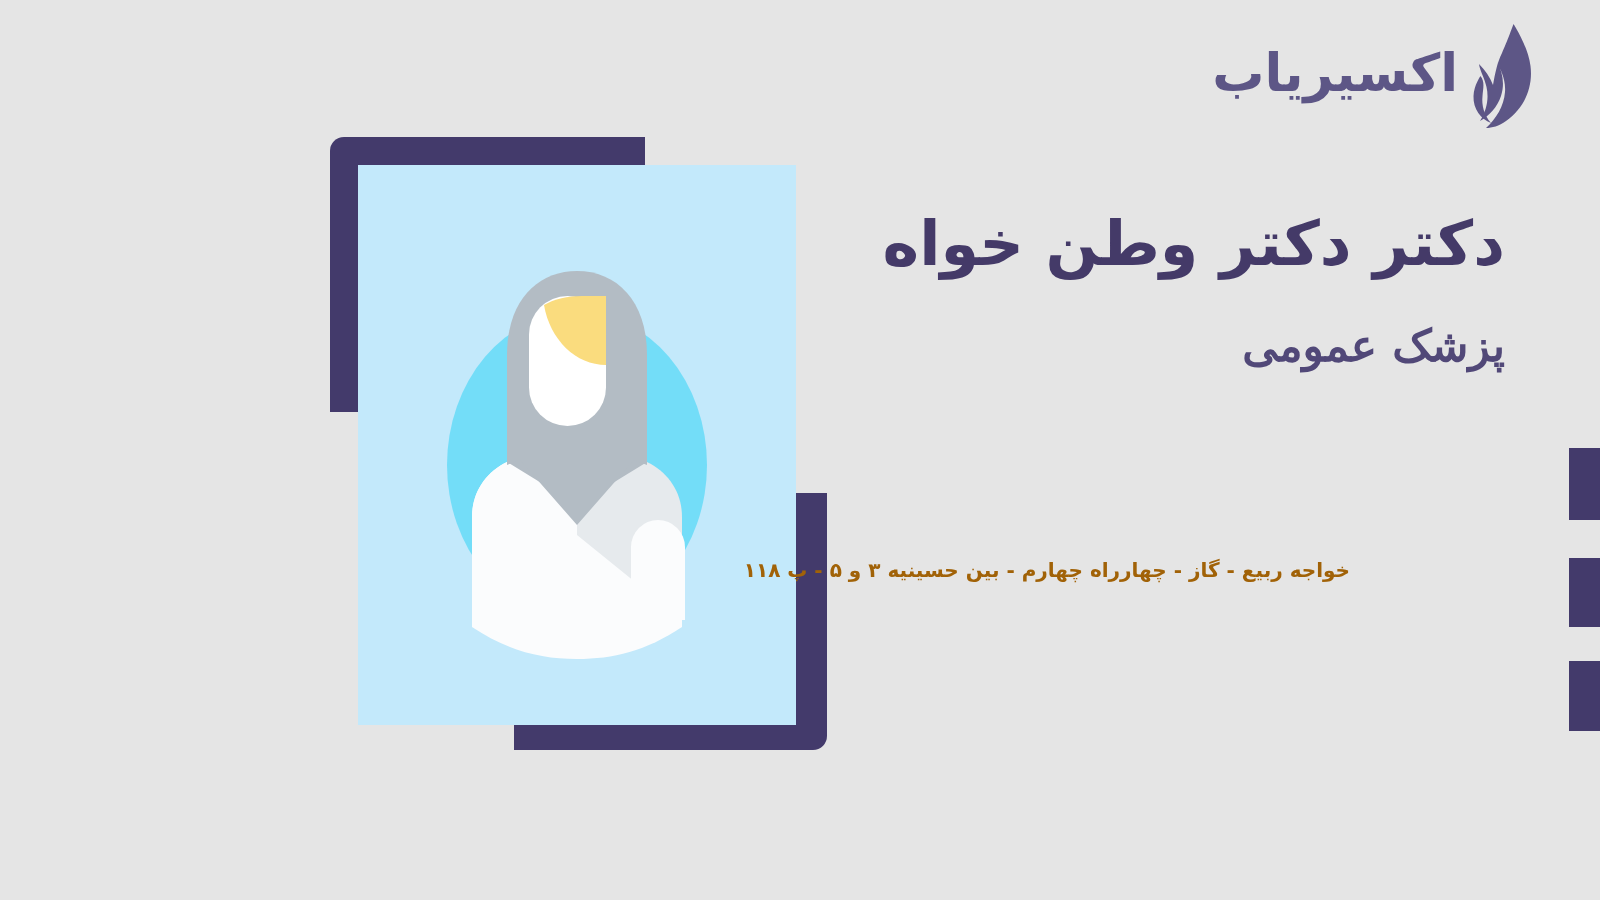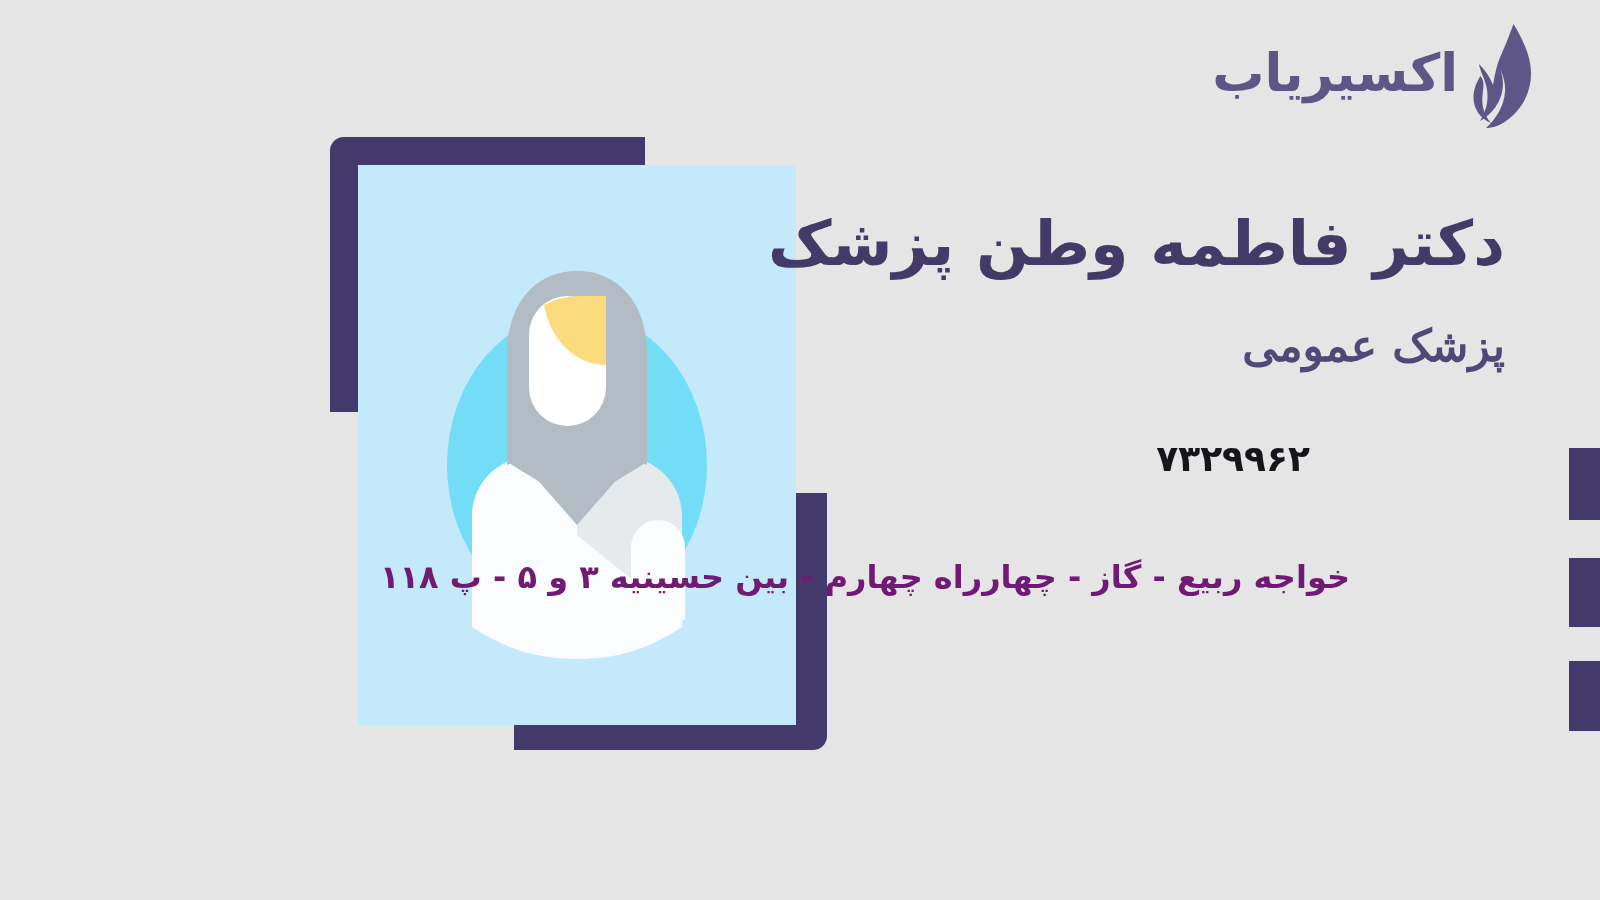--- a/index.html
+++ b/index.html
@@ -130,23 +130,23 @@
     color: #14161c;
     direction: rtl;
     white-space: nowrap;
     letter-spacing: 1px;
   }
   .address {
     position: absolute;
     right: 250px;
     top: 558px;
     font-family: "DejaVu Sans", "Liberation Sans", sans-serif;
-    font-size: 32px;
-    font-weight: 700;
-    color: #701a75;
+    font-size: 20px;
+    font-weight: 700;
+    color: #a16207;
     direction: rtl;
     white-space: nowrap;
   }
 
   
   .bar {
     position: absolute;
     left: 1369px;
     width: 231px;
     background: #433a6b;
@@ -199,24 +199,23 @@
 
         <path d="M0 455 L438 455 L438 560 L0 560 Z" fill="#c3e9fb"></path>
         <path d="M114 420 L114 455 L324 455 L324 420 Z" fill="#fbfcfd"></path>
         <path d="M100 455 C130 480 170 494 219 494 C268 494 308 480 338 455 Z" fill="#ffffff" opacity="0"></path>
         <path d="M114 420 L114 462 C150 486 183 494 219 494 C255 494 288 486 324 462 L324 420 Z" fill="#fbfcfd"></path>
       </svg>
     </div>
   </div>
 
   <div class="info">
-    <h1 class="doctor-name">دکتر فاطمه وطن پزشک</h1>
+    <h1 class="doctor-name">دکتر دکتر وطن خواه</h1>
     <div class="doctor-specialty">پزشک عمومی</div>
   </div>
 
-  <div class="phone">۷۳۲۹۹۶۲</div>
   <div class="address">خواجه ربیع - گاز - چهارراه چهارم - بین حسینیه ۳ و ۵ - پ ۱۱۸</div>
 
   <div class="bar bar-1"></div>
   <div class="bar bar-2"></div>
   <div class="bar bar-3"></div>
 
 </div>
 
 </body></html>

